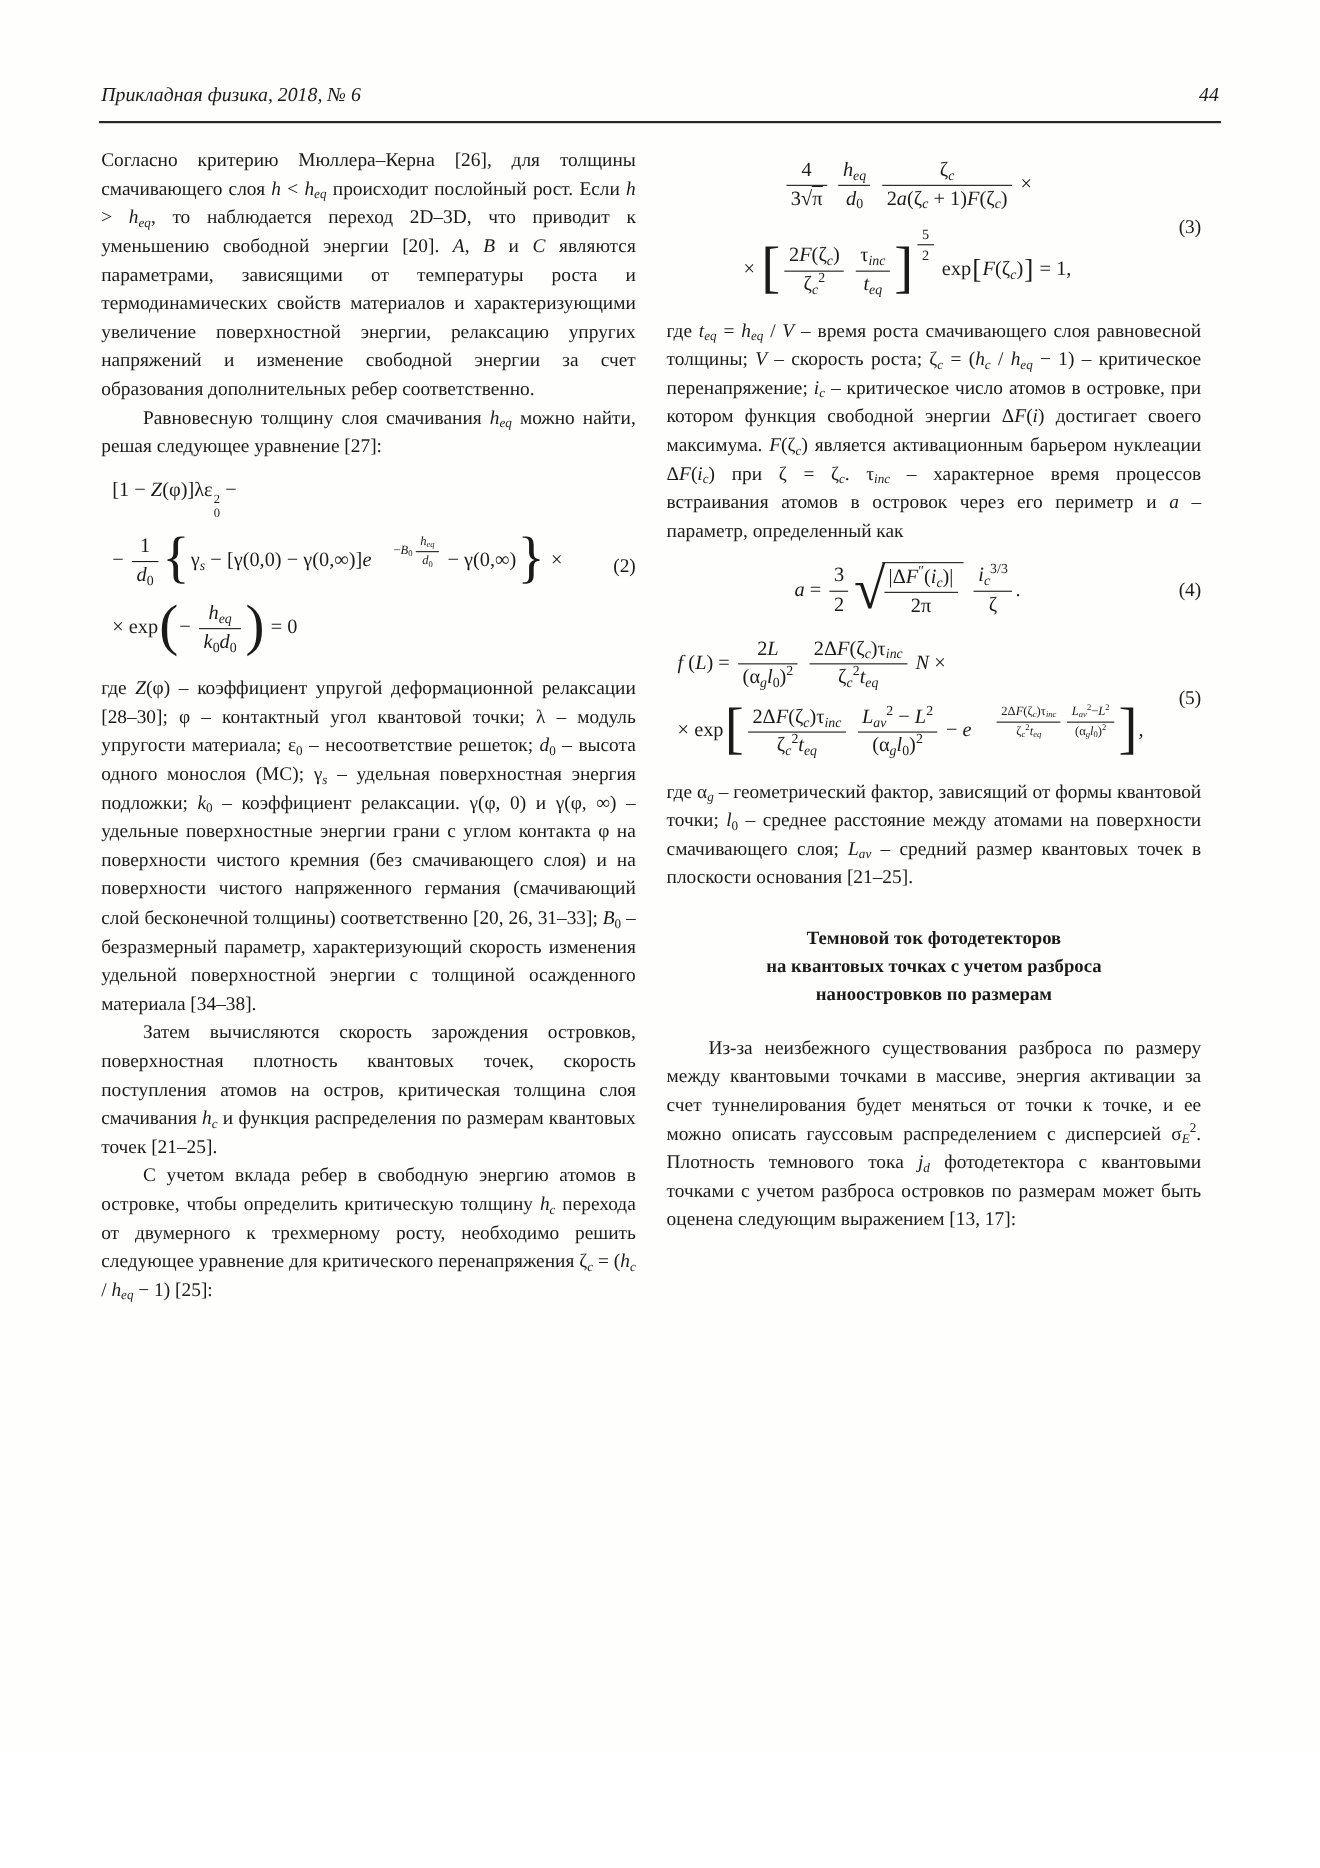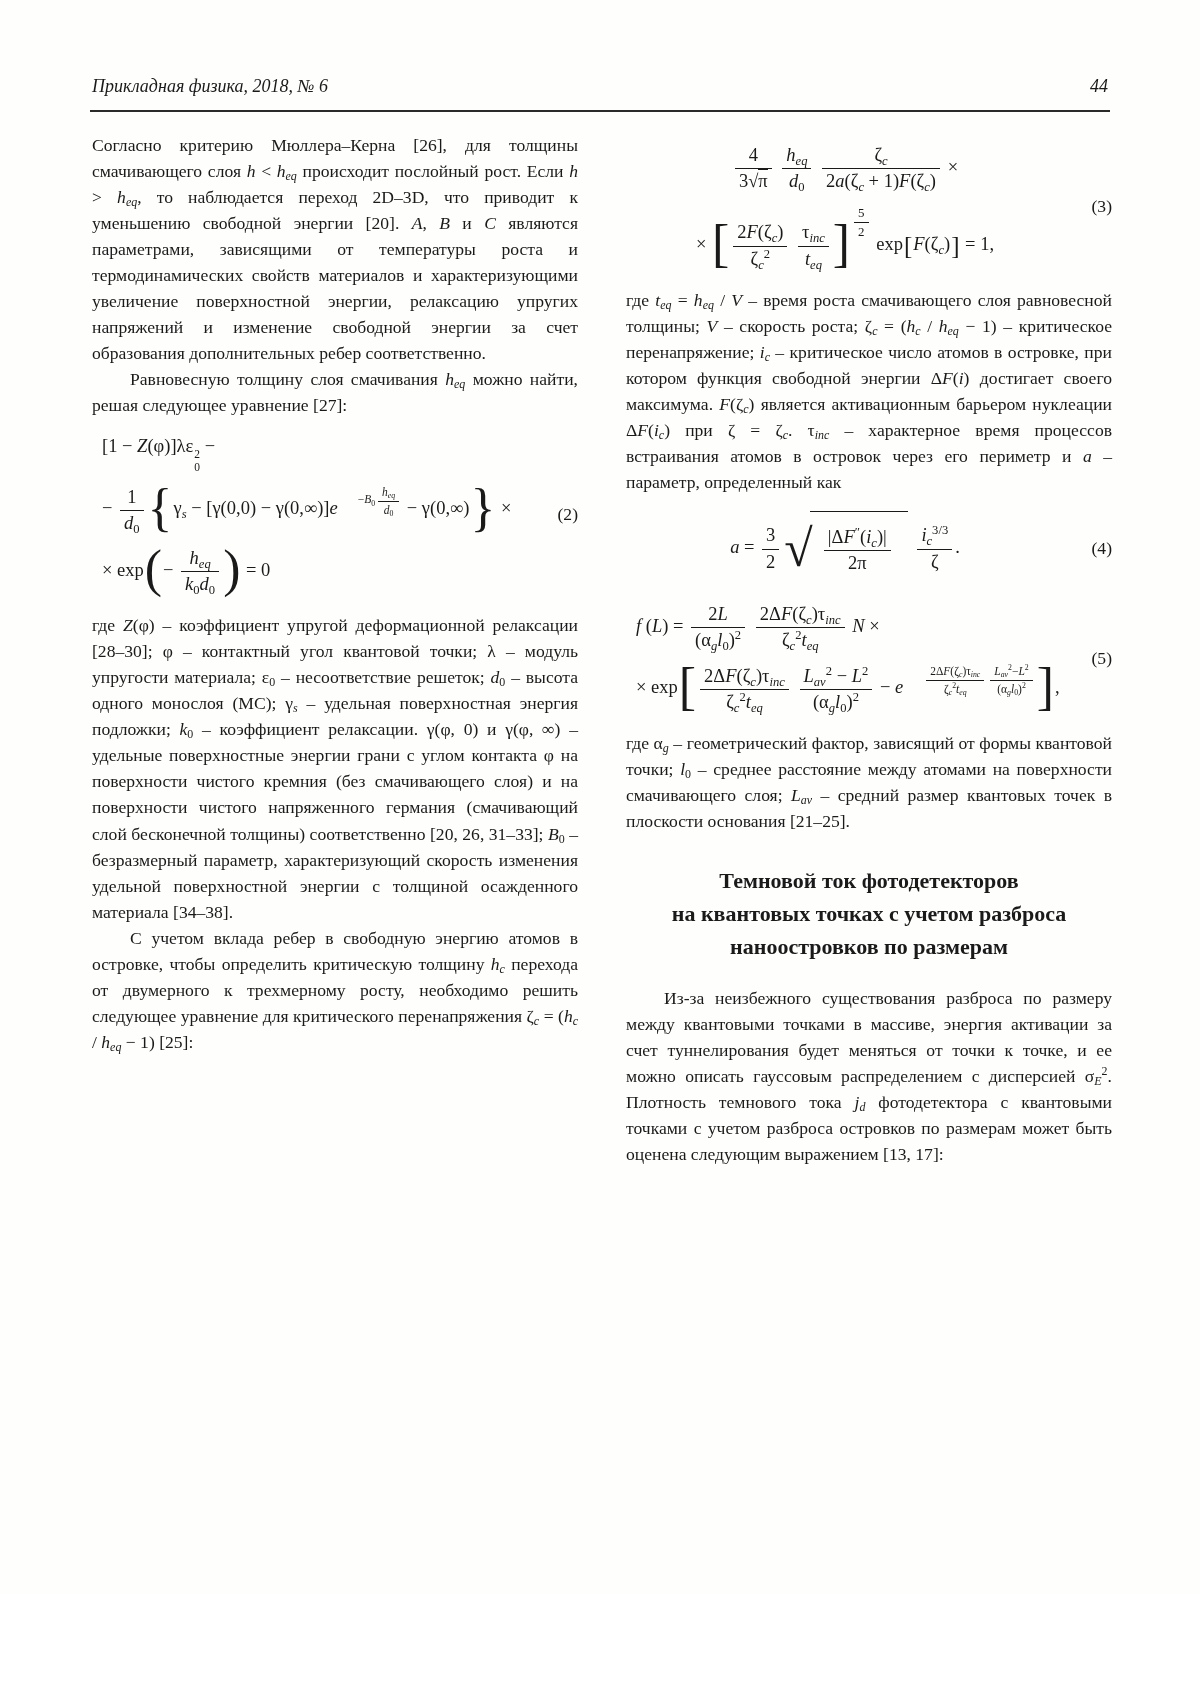--- a/index.html
+++ b/index.html
@@ -1,50 +1,50 @@
 <!DOCTYPE html>
 <html><head>
 <meta charset="utf-8">
 <style>
   html,body{margin:0;padding:0;background:#ffffff;}
   .page{position:relative;width:1200px;height:1594px;background:#fefefdff;font-family:"Liberation Serif","DejaVu Serif",serif;color:#1a1a1a;overflow:hidden;}
   .pg-header{position:absolute;top:76px;left:92px;right:92px;display:flex;justify-content:space-between;font-style:italic;font-size:18px;}
   .rule{position:absolute;top:110px;left:90px;right:90px;border-top:2px solid #2a2a2a;}
-  .content{position:absolute;top:132px;left:92px;display:flex;gap:48px;}
+  .content{position:absolute;top:132px;left:92px;display:flex;gap:28px;}
   .col{width:486px;font-size:17.6px;line-height:1.48;text-align:justify;}
   p{margin:0;}
   .indent{text-indent:38px;}
   sub,sup{font-size:68%;line-height:0;}
   sub{vertical-align:-0.28em;}
   sup{vertical-align:0.58em;}
 
   .equation{position:relative;margin:16px 0;padding-right:48px;font-size:18.5px;line-height:1.35;}
   .equation.first{margin-top:4px;}
   .eq-label{position:absolute;right:0;top:50%;transform:translateY(-50%);font-size:17.6px;}
   .eq-left .eq-body{text-align:left;padding-left:10px;}
   .eq-center .eq-body{text-align:center;}
   .eq-line{display:block;margin:12px 0;}
 
   .frac{display:inline-block;vertical-align:middle;text-align:center;margin:0 3px;line-height:1.25;}
   .frac .num{display:block;border-bottom:1.4px solid #1a1a1a;padding:0 4px 1px;}
   .frac .den{display:block;padding:1px 4px 0;}
   .frac.fs{font-size:70%;}
-  .frac.nm{margin:12px;font-family:Liberation Serif, serif;}
+  .frac.nm{margin:0;font-family:Liberation Serif, serif;}
 
   .stk{display:inline-flex;flex-direction:column;font-size:62%;line-height:1.1;vertical-align:-0.5em;margin-left:1px;text-align:left;}
   .expo{display:inline-block;font-size:62%;vertical-align:0.95em;line-height:1;margin-left:20px;}
   .supfrac{display:inline-block;vertical-align:1.25em;line-height:1;}
   .bg{display:inline-block;font-size:280%;font-weight:300;vertical-align:middle;line-height:0.75;margin:0 1px;transform:translateY(-2px);}
   .md{font-size:135%;vertical-align:middle;line-height:0;margin:0 1px;}
   .sqrt{display:inline-flex;align-items:center;vertical-align:middle;margin:0 2px;}
   .sqrt .rad{font-size:280%;line-height:0.7;font-weight:300;margin-right:-3px;}
   .sqrt .rc{display:inline-block;border-top:1.6px solid #1a1a1a;padding:2px 5px 0 2px;}
   .ol{border-top:1.3px solid #1a1a1a;padding-top:1px;}
 
-  .sec-heading{margin:30px 6px 22px;text-align:center;font-size:22px;font-weight:bold;line-height:1.5;}
+  .sec-heading{margin:30px 6px 22px;text-align:center;font-size:17px;font-weight:bold;line-height:1.5;}
 </style>
 </head>
 <body>
 
 <div class="page">
 
   <header class="pg-header">
     <span>Прикладная физика, 2018, № 6</span>
     <span>44</span>
   </header>
@@ -62,20 +62,21 @@
                 <span>2</span>
                 <span>0</span>
               </span> −</span>
             <span class="eq-line">− <span class="frac"><span class="num">1</span><span class="den"><i>d</i><sub>0</sub></span></span><span class="bg">{</span>γ<sub><i>s</i></sub> − [γ(0,0) − γ(0,∞)]<i>e</i><span class="expo">−<i>B</i><sub>0</sub><span class="frac"><span class="num"><i>h</i><sub><i>eq</i></sub></span><span class="den"><i>d</i><sub>0</sub></span></span></span> − γ(0,∞)<span class="bg">}</span> ×</span>
             <span class="eq-line">× exp<span class="bg">(</span>− <span class="frac"><span class="num"><i>h</i><sub><i>eq</i></sub></span><span class="den"><i>k</i><sub>0</sub><i>d</i><sub>0</sub></span></span><span class="bg">)</span> = 0</span>
           </div>
         <span class="eq-label">(2)</span>
       </div>
 
       <p>где <i>Z</i>(φ) – коэффициент упругой деформационной релаксации [28–30]; φ – контактный угол квантовой точки; λ – модуль упругости материала; ε<sub>0</sub> – несоответствие решеток; <i>d</i><sub>0</sub> – высота одного монослоя (МС); γ<sub><i>s</i></sub> – удельная поверхностная энергия подложки; <i>k</i><sub>0</sub> – коэффициент релаксации. γ(φ, 0) и γ(φ, ∞) – удельные поверхностные энергии грани с углом контакта φ на поверхности чистого кремния (без смачивающего слоя) и на поверхности чистого напряженного германия (смачивающий слой бесконечной толщины) соответственно [20, 26, 31–33]; <i>B</i><sub>0</sub> – безразмерный параметр, характеризующий скорость изменения удельной поверхностной энергии с толщиной осажденного материала [34–38].</p>
+      <p class="indent">Затем вычисляются скорость зарождения островков, поверхностная плотность квантовых точек, скорость поступления атомов на остров, критическая толщина слоя смачивания <i>h</i><sub><i>c</i></sub> и функция распределения по размерам квантовых точек [21–25].</p>
       <p class="indent">С учетом вклада ребер в свободную энергию атомов в островке, чтобы определить критическую толщину <i>h</i><sub><i>c</i></sub> перехода от двумерного к трехмерному росту, необходимо решить следующее уравнение для критического перенапряжения ζ<sub><i>c</i></sub> = (<i>h</i><sub><i>c</i></sub> / <i>h</i><sub><i>eq</i></sub> − 1) [25]:</p>
     </section>
 
     <section class="col">
       <div class="equation eq-center first">
         <div class="eq-body">
             <span class="eq-line"><span class="frac"><span class="num">4</span><span class="den">3√<span class="ol">π</span></span></span> <span class="frac"><span class="num"><i>h</i><sub><i>eq</i></sub></span><span class="den"><i>d</i><sub>0</sub></span></span> <span class="frac"><span class="num">ζ<sub><i>c</i></sub></span><span class="den">2<i>a</i>(ζ<sub><i>c</i></sub> + 1)<i>F</i>(ζ<sub><i>c</i></sub>)</span></span> ×</span>
             <span class="eq-line">× <span class="bg">[</span><span class="frac"><span class="num">2<i>F</i>(ζ<sub><i>c</i></sub>)</span><span class="den">ζ<sub><i>c</i></sub><sup>2</sup></span></span> <span class="frac"><span class="num">τ<sub><i>inc</i></sub></span><span class="den"><i>t</i><sub><i>eq</i></sub></span></span><span class="bg">]</span><span class="supfrac"><span class="frac fs"><span class="num">5</span><span class="den">2</span></span></span> exp<span class="md">[</span><i>F</i>(ζ<sub><i>c</i></sub>)<span class="md">]</span> = 1,</span>
           </div>
         <span class="eq-label">(3)</span>

